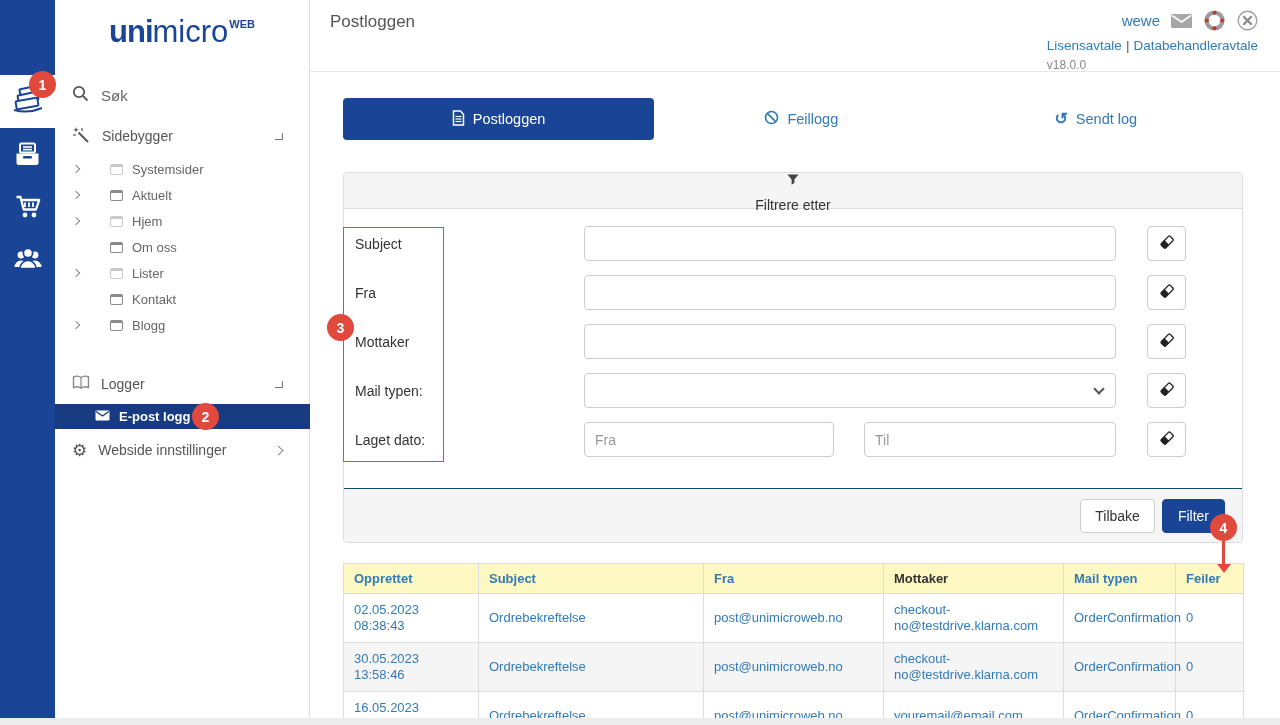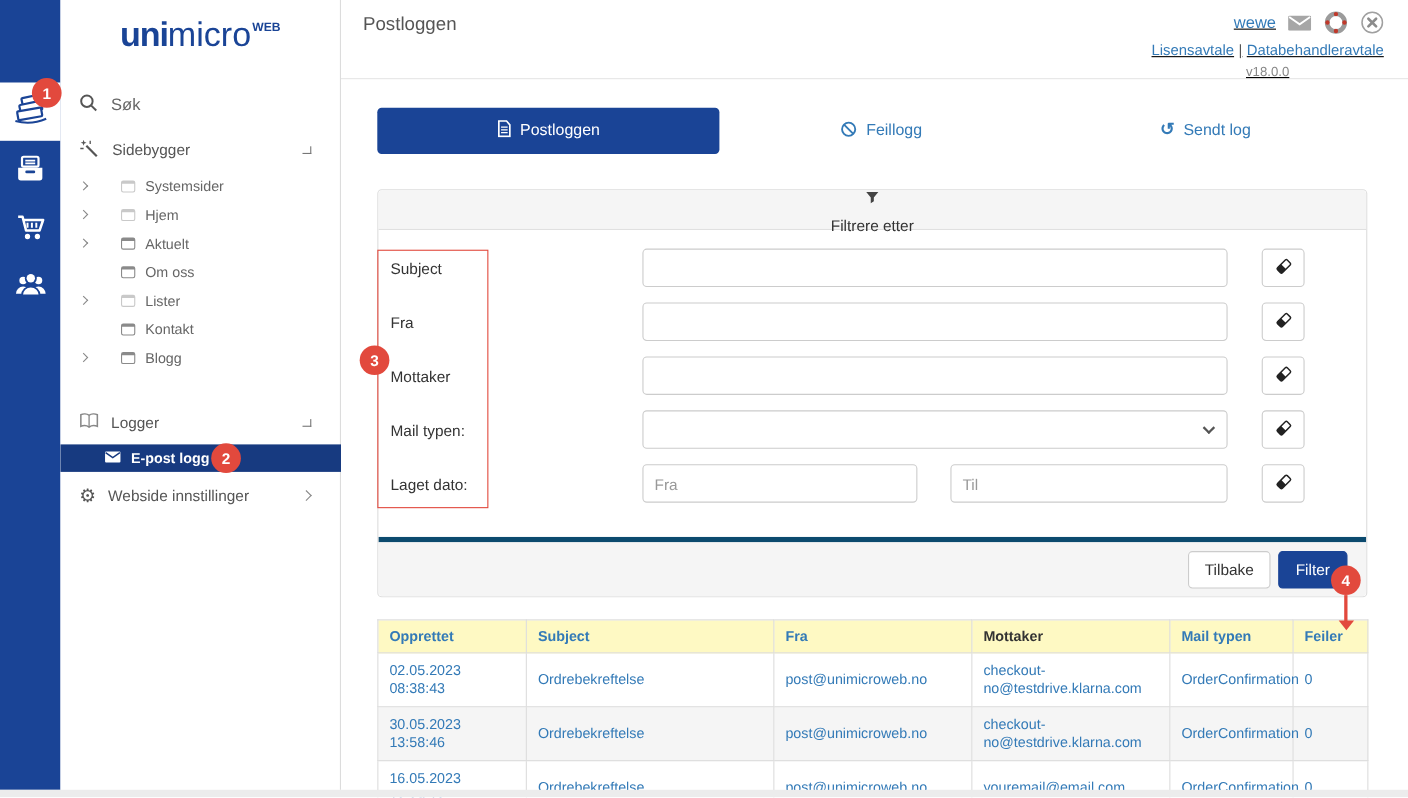--- a/index.html
+++ b/index.html
@@ -39,21 +39,21 @@
                 padding-left:40px; color:#fff; font-size:13px; font-weight:bold; cursor:pointer; }
   .active-row .lbl { margin-left:9px; }
   .settings-row { top:439px; height:22px; font-size:14px; color:#555; cursor:pointer; }
   .settings-row .lbl { margin-left:11px; }
   .gear { font-size:17px; color:#555; line-height:1; }
   .chev-right { position:absolute; right:28px; width:7px; height:7px; border-top:1.6px solid #888; border-right:1.6px solid #888; transform:rotate(45deg); }
 
   
   .topbar { position:absolute; left:310px; top:0; width:970px; height:72px; background:#fff; border-bottom:1px solid #e6e6e6; }
   .page-title { position:absolute; left:20px; top:12px; font-size:17px; color:#555; }
-  .topbar-right { position:absolute; right:22px; top:9px; text-align:center;text-decoration:underline; }
+  .topbar-right { position:absolute; right:22px; top:9px; text-align:left; }
   .tr-row1 { display:flex; align-items:center; justify-content:flex-end; gap:11px; }
   .user-link { color:#337ab7; font-size:15px; text-decoration:none; cursor:pointer; }
   .tr-ic { display:flex; align-items:center; cursor:pointer; }
   .tr-row2 { margin-top:6px; font-size:13.5px; color:#337ab7; }
   .tr-row2 .sep { color:#555; margin:0 4px; }
   .tr-row2 a { color:#337ab7; text-decoration:none; cursor:pointer; }
   .tr-row3 { margin-top:5px; font-size:12px; color:#888; }
 
   
   .tabs { position:absolute; left:343px; top:98px; width:900px; height:42px; display:flex; }
@@ -74,21 +74,21 @@
   .f-input::placeholder { color:#999; }
   .f-select { appearance:none; -webkit-appearance:none; width:100%; height:35px; border:1px solid #ccc; border-radius:4px;
               background:#fff; font-size:14px; padding:0 10px; color:#555; font-family:"Liberation Sans",sans-serif; outline:none; }
   .sel-chev { position:absolute; right:13px; top:12px; width:8px; height:8px; border-right:2px solid #555; border-bottom:2px solid #555;
               transform:rotate(45deg); pointer-events:none; }
   .daterange { display:flex; width:532px; }
   .daterange .d-from { width:250px; }
   .daterange .d-to { width:252px; margin-left:30px; }
   .eraser-btn { margin-left:31px; width:39px; height:35px; border:1px solid #ccc; border-radius:4px; background:#fff;
                 display:flex; align-items:center; justify-content:center; cursor:pointer; }
-  .filter-foot { height:54px; background:#f5f5f5; border-top:5px solid #0c4a6e; border-radius:0 0 4px 4px;
+  .filter-foot { height:54px; background:#f5f5f5; border-top:1px solid #0c4a6e; border-radius:0 0 4px 4px;
                  display:flex; align-items:center; justify-content:flex-end; gap:7px; padding:0 17px; }
   .btn { height:34px; border-radius:4px; font-size:14px; font-family:"Liberation Sans",sans-serif; cursor:pointer; }
   .btn-back { background:#fff; border:1px solid #ccc; color:#333; padding:0 14px; }
   .btn-filter { background:#1a4496; border:1px solid #1a4496; color:#fff; padding:0 15px; }
 
   
   .log-table { position:absolute; left:343px; top:563px; width:900px; border-collapse:collapse; table-layout:fixed;
                font-size:13px; background:#fff; }
   .log-table th, .log-table td { border:1px solid #ddd; text-align:left; vertical-align:middle; }
   .log-table th { background:#fef9c3; font-weight:bold; color:#337ab7; padding:7px 10px; }
@@ -202,29 +202,29 @@
         <span class="chev">
             <i></i>
           </span>
         <span class="page-ic light"></span>
         <span class="t-lbl">Systemsider</span>
       </li>
       <li>
         <span class="chev">
             <i></i>
           </span>
+        <span class="page-ic dark"></span>
+        <span class="t-lbl">Aktuelt</span>
+      </li>
+      <li>
+        <span class="chev">
+            <i></i>
+          </span>
         <span class="page-ic light"></span>
         <span class="t-lbl">Hjem</span>
-      </li>
-      <li>
-        <span class="chev">
-            <i></i>
-          </span>
-        <span class="page-ic dark"></span>
-        <span class="t-lbl">Aktuelt</span>
       </li>
       <li>
         <span class="chev empty"></span>
         <span class="page-ic dark"></span>
         <span class="t-lbl">Om oss</span>
       </li>
       <li>
         <span class="chev">
             <i></i>
           </span>

